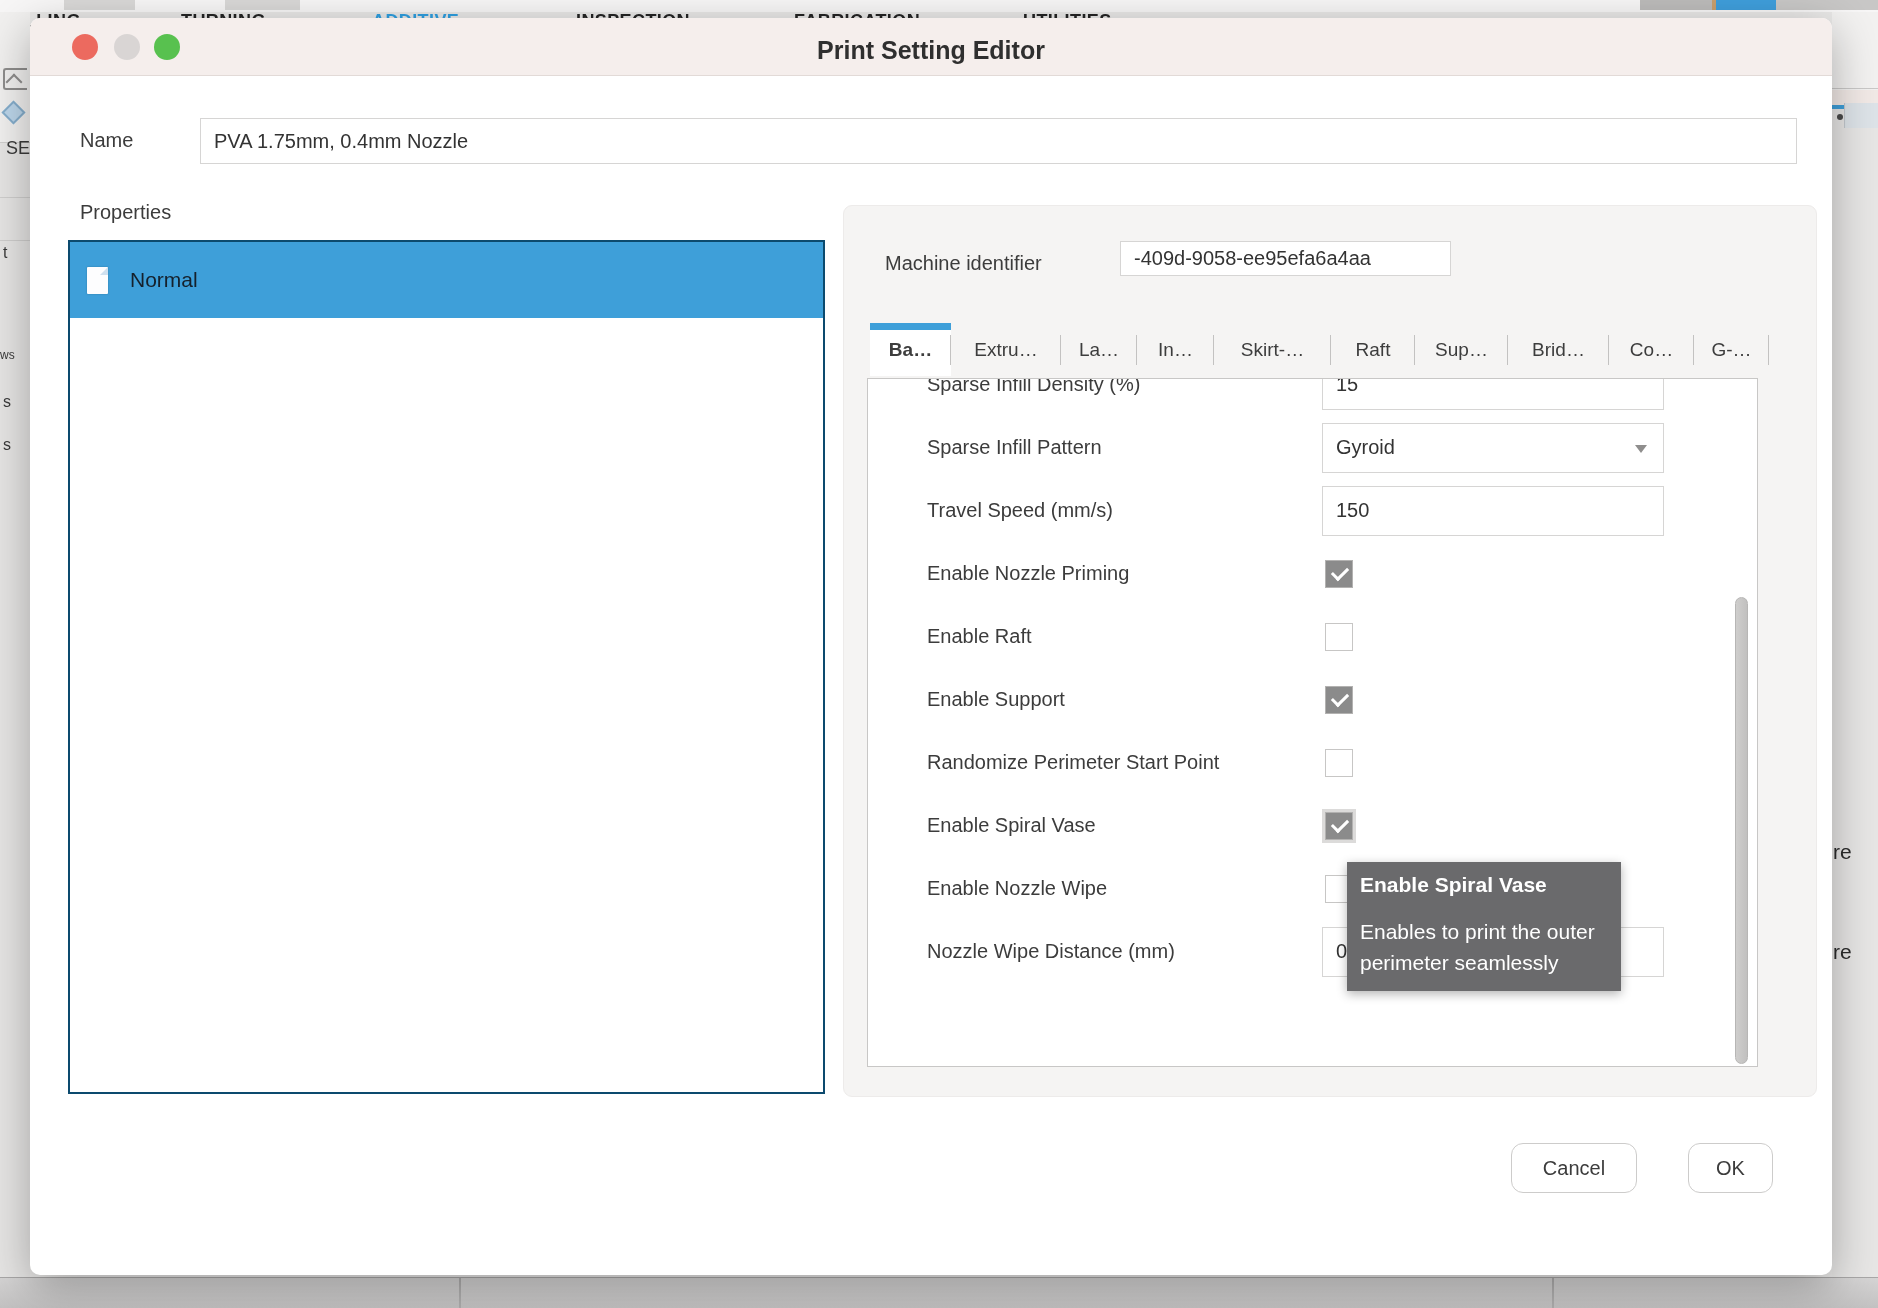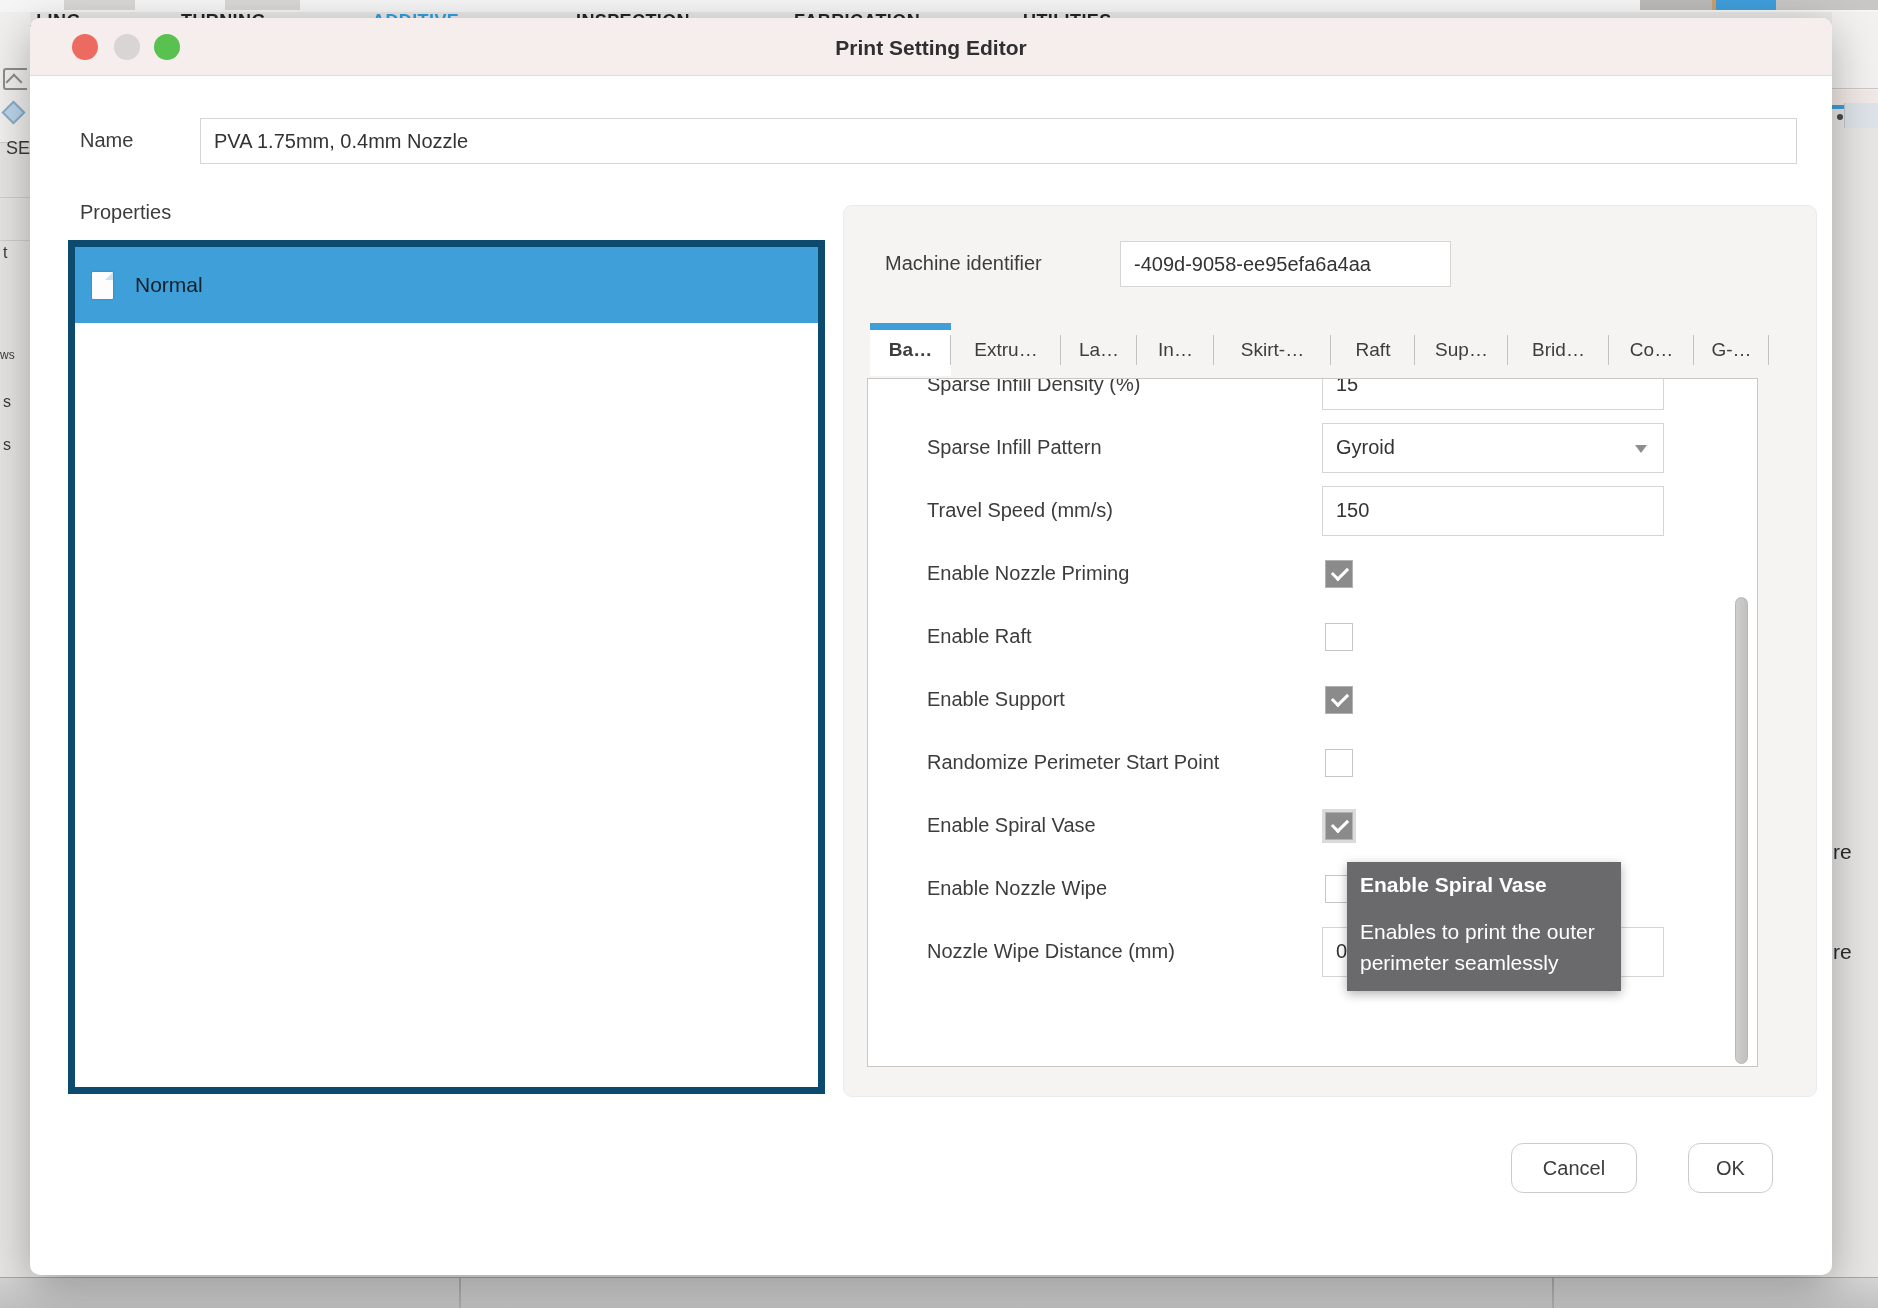--- a/index.html
+++ b/index.html
@@ -27,26 +27,26 @@
   .rc-dot { position:absolute; left:5px; top:102px; width:6px; height:6px; border-radius:50%; background:#4a4a4a; }
   .rc-panel { position:absolute; left:12px; top:91px; width:34px; height:25px; background:#dde3e8; border-left:1px solid #c2c8cd; }
 
   .bg-bottomband { position:absolute; left:0; top:1277px; width:1878px; height:31px; background:linear-gradient(#d5d4d4,#c2c1c1); border-top:1px solid #a8a7a7; }
   .bg-bottomband .vdiv { position:absolute; top:0; width:2px; height:31px; background:#aeadad; }
 
   
   .dialog { position:absolute; left:30px; top:18px; width:1802px; height:1257px; background:#fff; border-radius:10px; box-shadow:0 12px 45px rgba(0,0,0,.30); }
   .titlebar { position:absolute; left:0; top:0; width:100%; height:58px; background:#f5eeec; border-radius:10px 10px 0 0; border-bottom:1px solid #e2dad7; }
   .traffic { position:absolute; top:16px; width:26px; height:26px; border-radius:50%; }
-  .dlg-title { position:absolute; left:0; top:18px; width:100%; text-align:center; font-size:21px; font-weight:700; color:#2f2f2f; }
+  .dlg-title { position:absolute; left:0; top:18px; width:100%; text-align:center; font-size:25px; font-weight:700; color:#2f2f2f; }
 
   .lbl { position:absolute; font-size:20px; color:#3c3c3c; white-space:nowrap; }
   .tbox { position:absolute; background:#fff; border:1px solid #d6d5d4; font-size:20px; color:#333; display:flex; align-items:center; padding-left:13px; white-space:nowrap; overflow:hidden; }
 
-  .proplist { position:absolute; left:38px; top:222px; width:757px; height:854px; background:#fff; border:7px solid #0c4a6e; }
+  .proplist { position:absolute; left:38px; top:222px; width:757px; height:854px; background:#fff; border:2px solid #0c4a6e; }
   .propitem { position:relative; width:100%; height:76px; display:flex; align-items:center; }
   .propitem.selected { color:#15202b; }
   .doc-icon { width:21px; height:27px; background:#fdfdfe; margin:0 22px 0 17px; position:relative; border-radius:1px; box-shadow:0 0 2px rgba(0,0,0,.25); }
   .doc-icon:after { content:""; position:absolute; right:0; top:0; border-style:solid; border-width:0 8px 8px 0; border-color:transparent #cfe0ef transparent transparent; transform:rotate(90deg); }
   .propitem-label { font-size:21px; }
 
   .panel { position:absolute; left:813px; top:187px; width:974px; height:892px; background:#f5f4f3; border-radius:9px; border:1px solid #edebea; }
 
   .tabs { position:absolute; left:0; top:117px; width:100%; height:53px; display:flex; align-items:stretch; padding-left:26px; }
   .tab { position:relative; display:flex; align-items:center; justify-content:center; font-size:19px; color:#3d3d3d; white-space:nowrap; }
@@ -139,21 +139,21 @@
   <div class="lbl" style="left:50px;top:183px;">Properties</div>
   <div class="proplist" id="proplist">
       <div class="propitem selected" style="background: rgb(62, 159, 217);">
         <span class="doc-icon"></span>
         <span class="propitem-label">Normal</span>
       </div>
     </div>
 
   <div class="panel">
     <div class="lbl" style="left:41px;top:46px;">Machine identifier</div>
-    <div class="tbox" style="left:276px;top:35px;width:331px;height:46px;">
+    <div class="tbox" style="left:276px;top:35px;width:331px;height:35px;">
       <span>-409d-9058-ee95efa6a4aa</span>
     </div>
 
     <div class="tabs" id="tabs">
         <div class="tab active" style="width: 81px; --acc: #3e9fd9;">
           <span>Ba…</span>
           <span class="sep"></span>
           <span style="position: absolute; left: 0px; top: 0px; width: 100%; height: 7px; background: rgb(62, 159, 217);"></span>
         </div>
         <div class="tab" style="width: 110px;">

